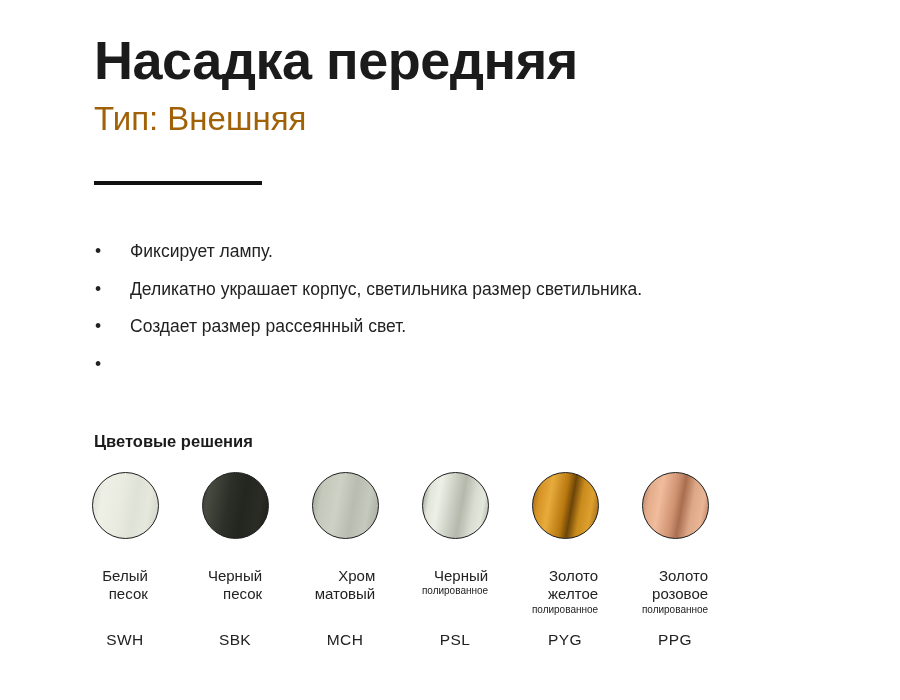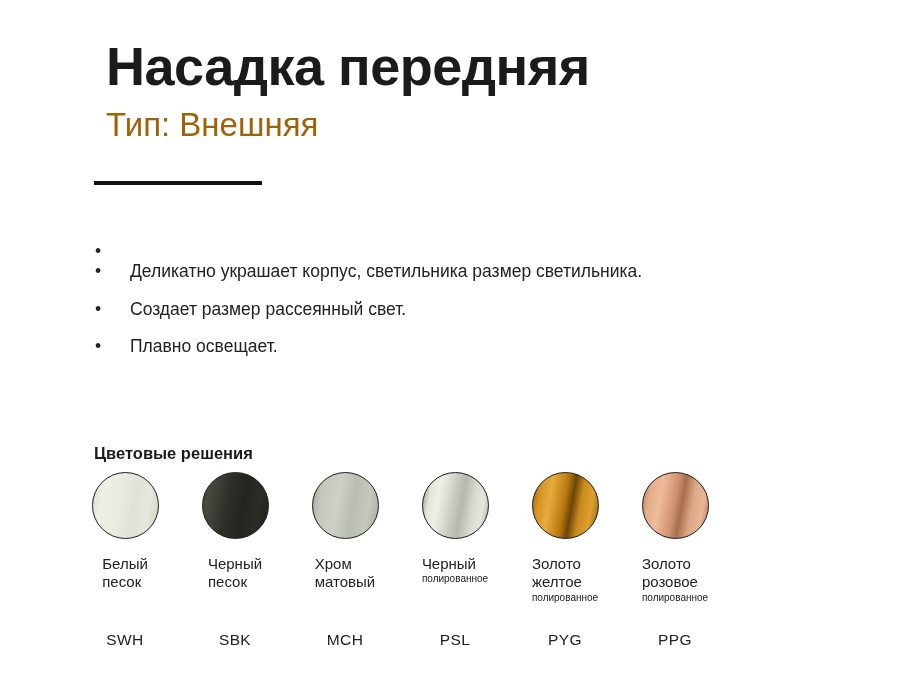--- a/index.html
+++ b/index.html
@@ -19,23 +19,22 @@
     position: relative;
     width: 900px;
     height: 700px;
     box-sizing: border-box;
   }
 
   
   .header {
     position: absolute;
     left: 94px;
-    top: 38px;
-    width: 760px;
-    margin-left: 12px;
+    top: 32px;
+    width: 760px;
   }
   .page-title {
     font-size: 54px;
     font-weight: 700;
     letter-spacing: -0.5px;
     line-height: 1.05;
     color: #1b1b1b;
     margin: 0;
     white-space: nowrap;
   }
@@ -81,21 +80,21 @@
     top: 0;
     font-size: 17.5px;
     line-height: 1.0;
     color: #222222;
   }
 
   
   .colors-heading {
     position: absolute;
     left: 94px;
-    top: 444px;
+    top: 432px;
     font-size: 16.5px;
     font-weight: 700;
     color: #1b1b1b;
     white-space: nowrap;
   }
   .swatch-row {
     position: absolute;
     left: 70px;
     top: 472px;
     width: 760px;
@@ -110,25 +109,25 @@
     flex: 0 0 110px;
   }
   .swatch-disc {
     width: 67px;
     height: 67px;
     border-radius: 50%;
     border: 1.4px solid #1d1d1d;
     box-sizing: border-box;
   }
   .swatch-name {
-    margin-top: 16px;
+    margin-top: 28px;
     font-size: 15px;
     line-height: 1.22;
     color: #222222;
-    text-align: left;
+    text-align: right;
     white-space: pre-line;
   }
   .swatch-qualifier {
     display: block;
     font-size: 10px;
     line-height: 1.22;
     color: #222222;
   }
   .code-row {
     position: absolute;
@@ -187,24 +186,24 @@
 <div class="page">
 
   <div class="header">
     <h1 class="page-title">Насадка передняя</h1>
     <div class="page-subtitle">Тип: Внешняя</div>
   </div>
 
   <div class="rule"></div>
 
   <ul class="features">
-      <li class="feature-item"><span class="feature-bullet">•</span></li>
+      <li class="feature-item"><span class="feature-bullet">•</span><span>Фиксирует лампу.</span></li>
       <li class="feature-item"><span class="feature-bullet">•</span><span>Деликатно украшает корпус, светильника размер светильника.</span></li>
       <li class="feature-item"><span class="feature-bullet">•</span><span>Создает размер рассеянный свет.</span></li>
-      <li class="feature-item"><span class="feature-bullet">•</span><span>Плавно освещает.</span></li>
+      <li class="feature-item"><span class="feature-bullet">•</span></li>
     </ul>
 
   <div class="colors-heading">Цветовые решения</div>
 
   <div class="swatch-row">
       <div class="swatch-cell">
         <div class="swatch-disc fin-swh"></div>
         <div class="swatch-name"><span>Белый
 песок</span></div>
       </div>

